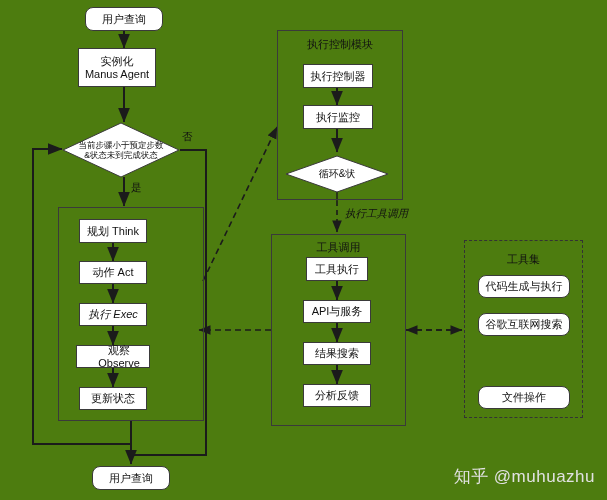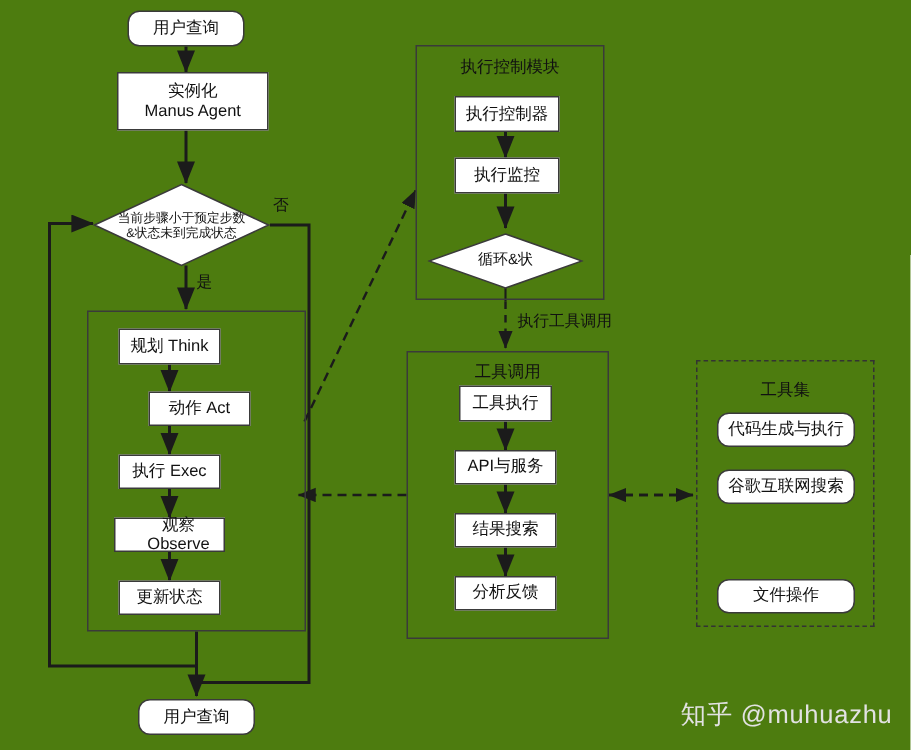--- a/index.html
+++ b/index.html
@@ -152,44 +152,44 @@
     <line x1="271" y1="330" x2="199" y2="330" stroke="#1b1b1b" stroke-width="1.6" stroke-dasharray="6,4" marker-end="url(#arrowd)"></line>
 
     <line x1="462" y1="330" x2="406" y2="330" stroke="#1b1b1b" stroke-width="1.6" stroke-dasharray="6,4" marker-end="url(#arrowd)"></line>
     <line x1="406" y1="330" x2="462" y2="330" stroke="#1b1b1b" stroke-width="1.6" stroke-dasharray="6,4" marker-end="url(#arrowd)"></line>
   </svg>
 
   <div class="node rounded" style="left:85px; top:7px; width:78px; height:24px;">
     <span>用户查询</span>
   </div>
 
-  <div class="node two-line" style="left:78px; top:48px; width:101px; height:39px;">
+  <div class="node two-line" style="left:78px; top:48px; width:78px; height:39px;">
     <span>实例化</span>
     <span>Manus Agent</span>
   </div>
 
   <div class="diamond-wrap" style="left:62px; top:122px; width:118px; height:56px;">
     <svg width="118" height="56" viewBox="0 0 118 56">
       <polygon points="59,1 117,28 59,55 1,28" fill="#ffffff" stroke="#3a3a3a" stroke-width="1"></polygon>
     </svg>
     <div class="diamond-text">当前步骤小于预定步数&amp;状态未到完成状态</div>
   </div>
 
   <div class="edge-label" style="left:182px; top:130px;">否</div>
   <div class="edge-label" style="left:131px; top:181px;">是</div>
 
   <div class="container-box" style="left:58px; top:207px; width:146px; height:214px;"></div>
 
   <div class="node" style="left:79px; top:219px; width:68px; height:24px;">
     <span>规划 Think</span>
   </div>
-  <div class="node" style="left:79px; top:261px; width:68px; height:23px;margin-left:20px;">
+  <div class="node" style="left:79px; top:261px; width:68px; height:23px;">
     <span>动作 Act</span>
   </div>
-  <div class="node" style="left:79px; top:303px; width:68px; height:23px;">
+  <div class="node" style="left:79px; top:303px; width:68px; height:23px;font-style:italic;">
     <span>执行 Exec</span>
   </div>
   <div class="node" style="left:76px; top:345px; width:74px; height:23px;padding-left:12px;">
     <span>观察Observe</span>
   </div>
   <div class="node" style="left:79px; top:387px; width:68px; height:23px;">
     <span>更新状态</span>
   </div>
 
   <div class="node rounded" style="left:92px; top:466px; width:78px; height:24px;">
@@ -206,21 +206,21 @@
     <span>执行控制器</span>
   </div>
 
   <div class="diamond-wrap" style="left:285px; top:155px; width:104px; height:38px;">
     <svg width="104" height="38" viewBox="0 0 104 38">
       <polygon points="52,1 103,19 52,37 1,19" fill="#ffffff" stroke="#3a3a3a" stroke-width="1"></polygon>
     </svg>
     <div class="diamond-text small">循环&amp;状</div>
   </div>
 
-  <div class="edge-label" style="left:345px; top:207px;">执行工具调用</div>
+  <div class="edge-label" style="left:345px; top:207px;font-style:italic;">执行工具调用</div>
 
   <div class="container-box" style="left:271px; top:234px; width:135px; height:192px;"></div>
   <div class="group-title" style="left:271px; top:240px; width:135px;">工具调用</div>
 
   <div class="node" style="left:306px; top:257px; width:62px; height:24px;">
     <span>工具执行</span>
   </div>
   <div class="node" style="left:303px; top:300px; width:68px; height:23px;">
     <span>API与服务</span>
   </div>

